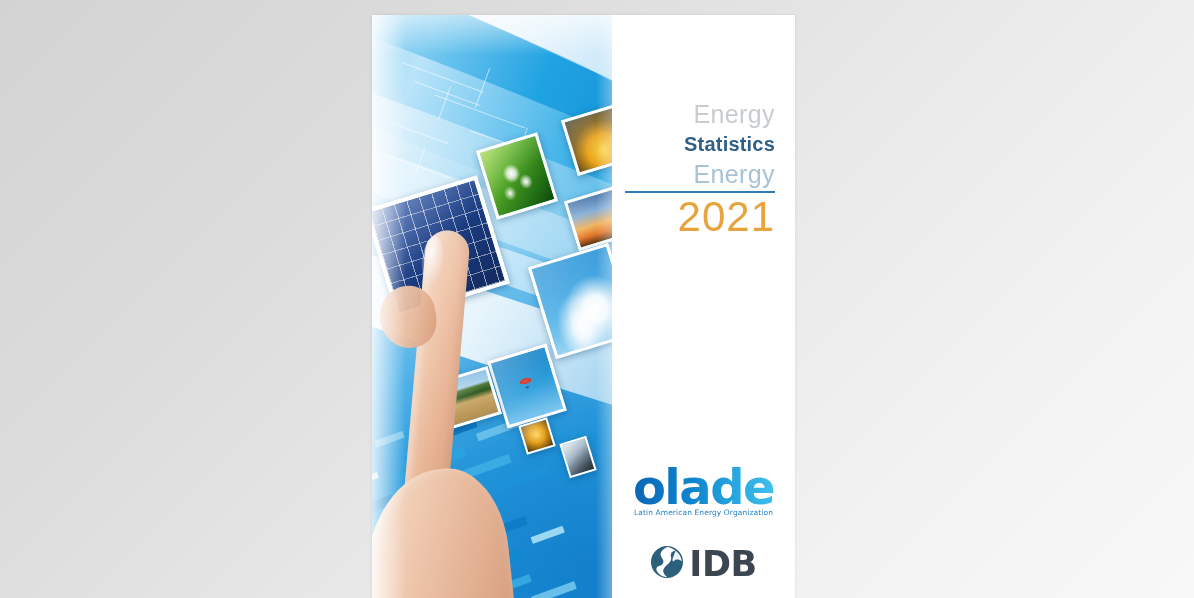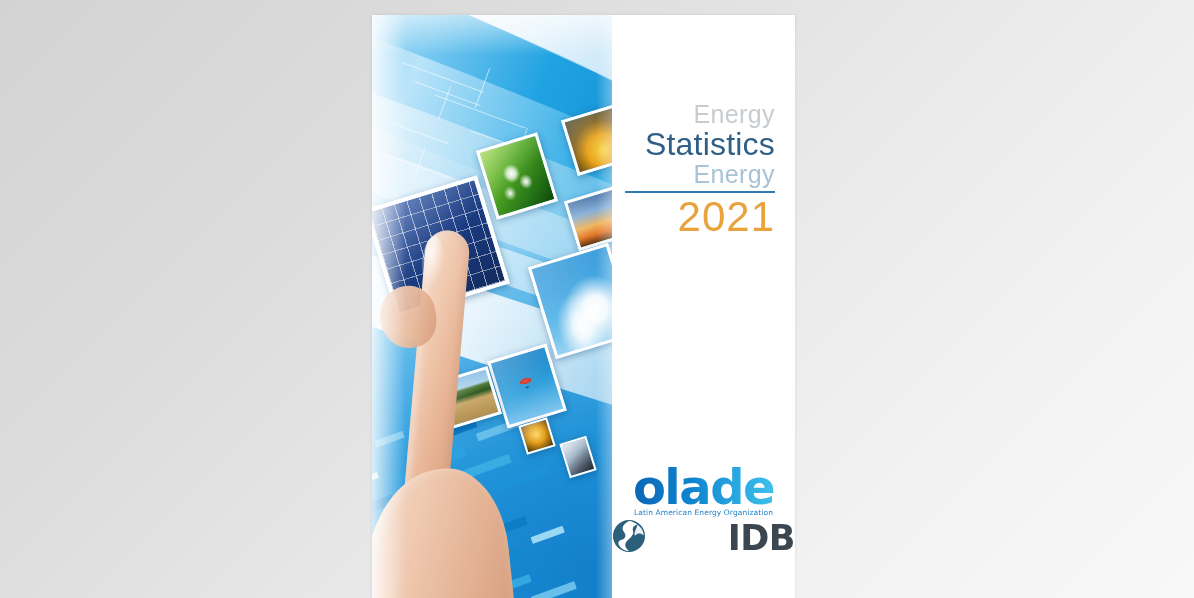--- a/index.html
+++ b/index.html
@@ -261,25 +261,25 @@
     text-align: right;
   }
   .t-energy {
     font-size: 25px;
     line-height: 30px;
     letter-spacing: 0.4px;
     color: #c8ccd0;
     font-weight: 400;
   }
   .t-statistics {
-    font-size: 32px;
+    font-size: 20px;
     line-height: 30px;
     letter-spacing: 0.2px;
     color: #2f5f86;
-    font-weight: 400;
+    font-weight: 700;
   }
   .t-manual {
     font-size: 25px;
     line-height: 30px;
     letter-spacing: 0.4px;
     color: #a8c3d6;
     font-weight: 400;
   }
   #title-rule {
     height: 2px;
@@ -319,23 +319,24 @@
   #olade-tagline {
     font-size: 7.5px;
     line-height: 10px;
     letter-spacing: 0.1px;
     color: #1d7fc4;
     margin-top: -3px;
     font-family: "DejaVu Sans", sans-serif;
   }
 
   #idb-logo {
+    margin-top: 26px;
     display: flex;
     align-items: center;
-    justify-content: space-between;
+    justify-content: center;
     gap: 5px;
   }
   #idb-wordmark {
     font-size: 35px;
     line-height: 35px;
     font-weight: 700;
     letter-spacing: -0.5px;
     color: #3b4650;
     font-family: "DejaVu Sans", sans-serif;
   }

